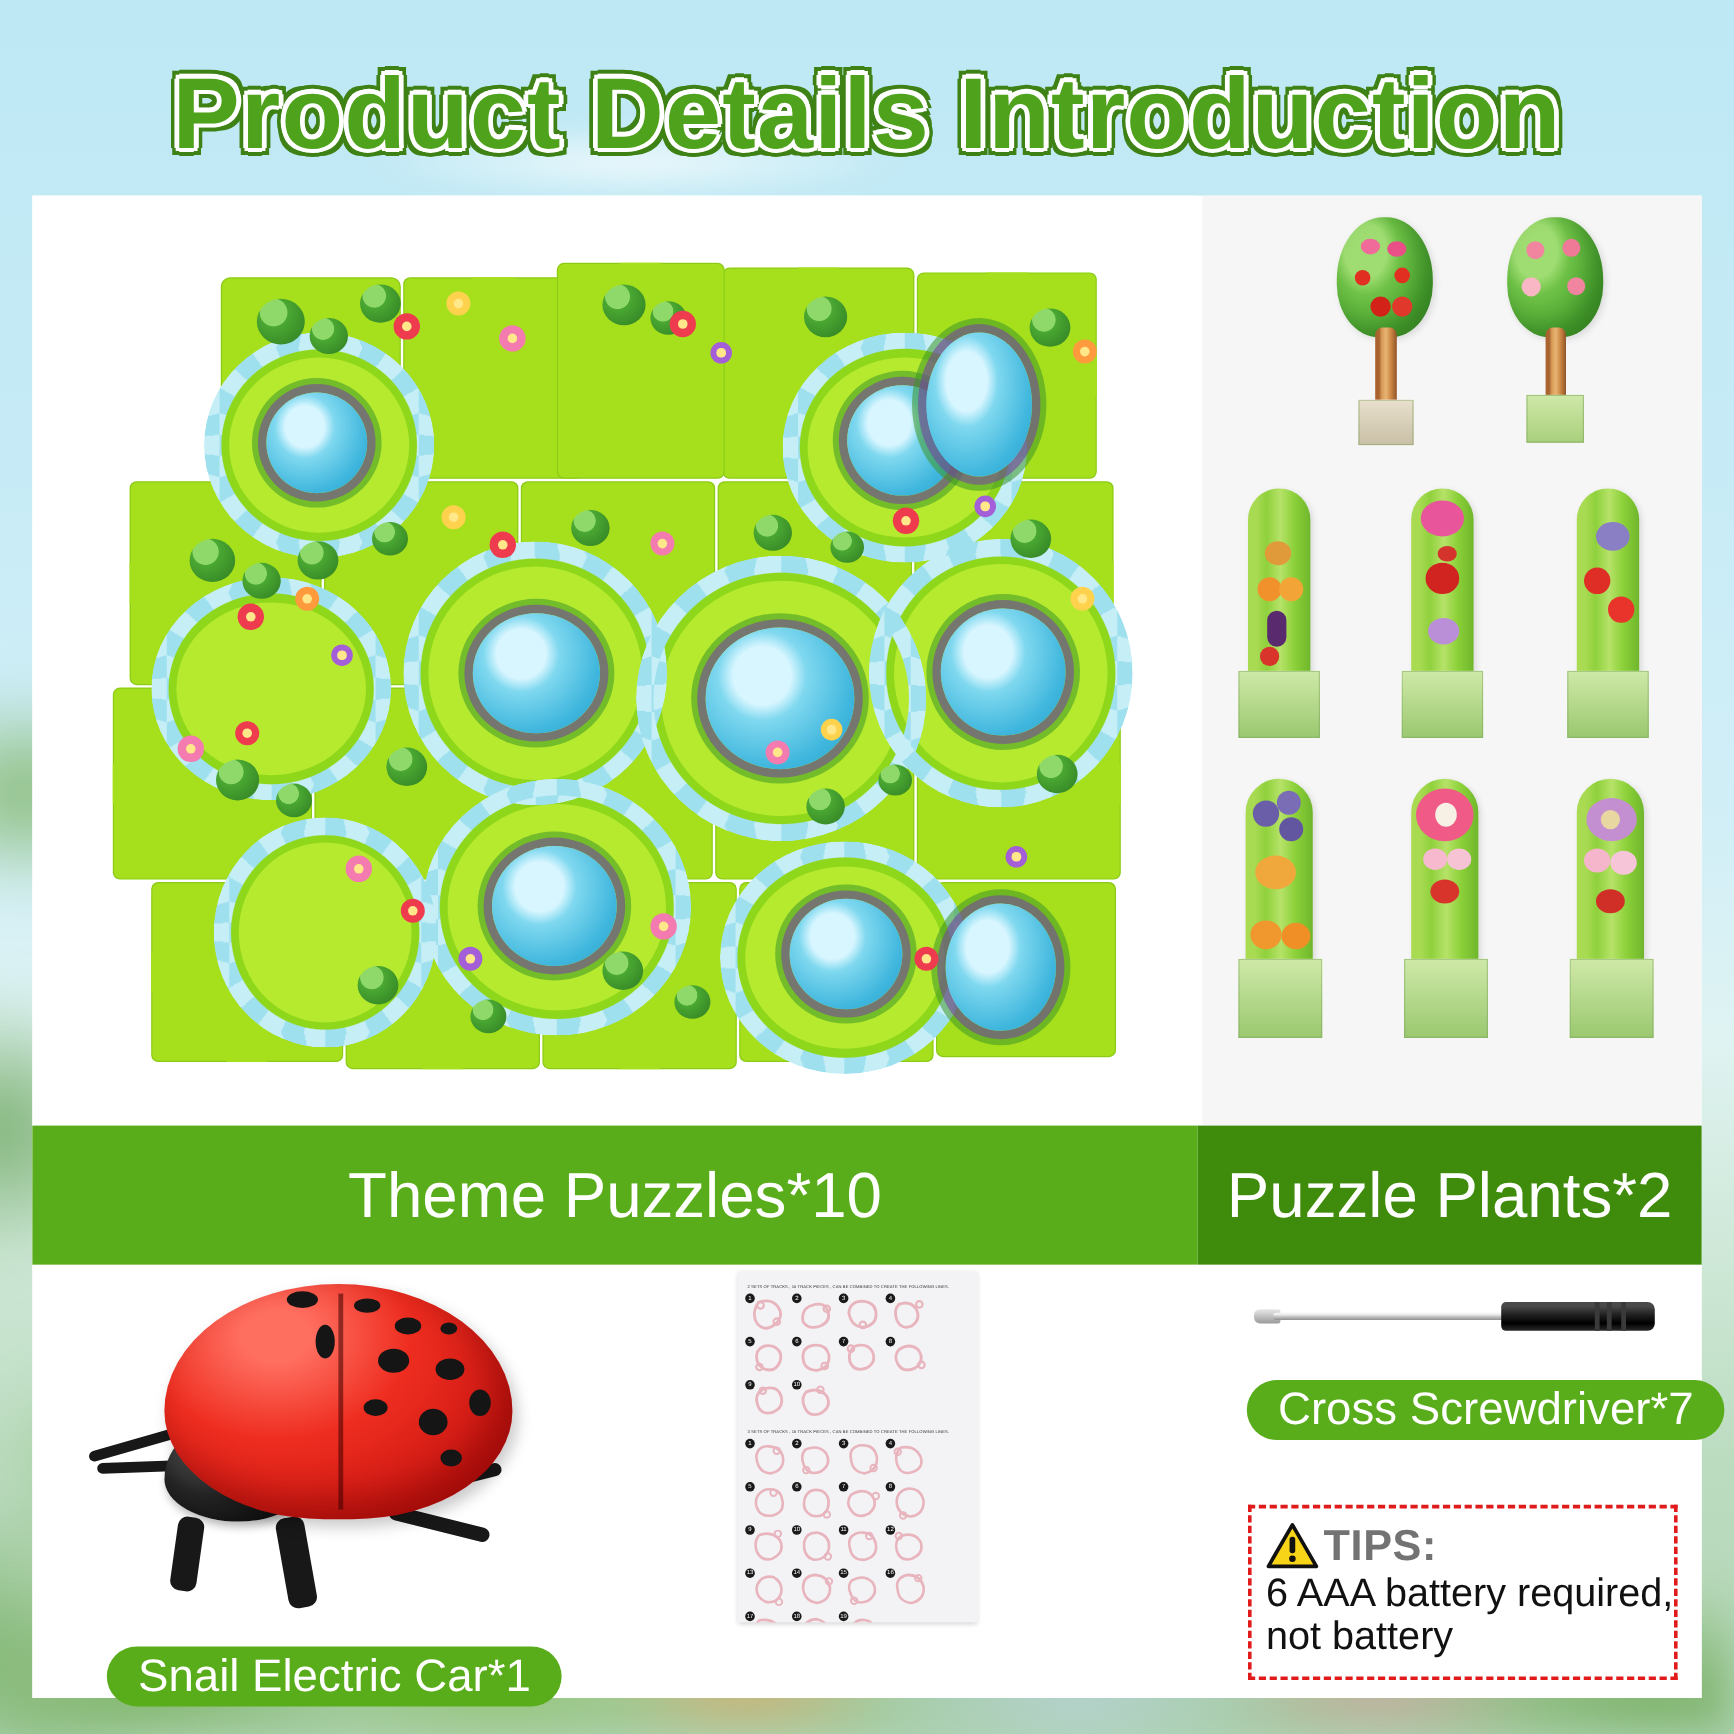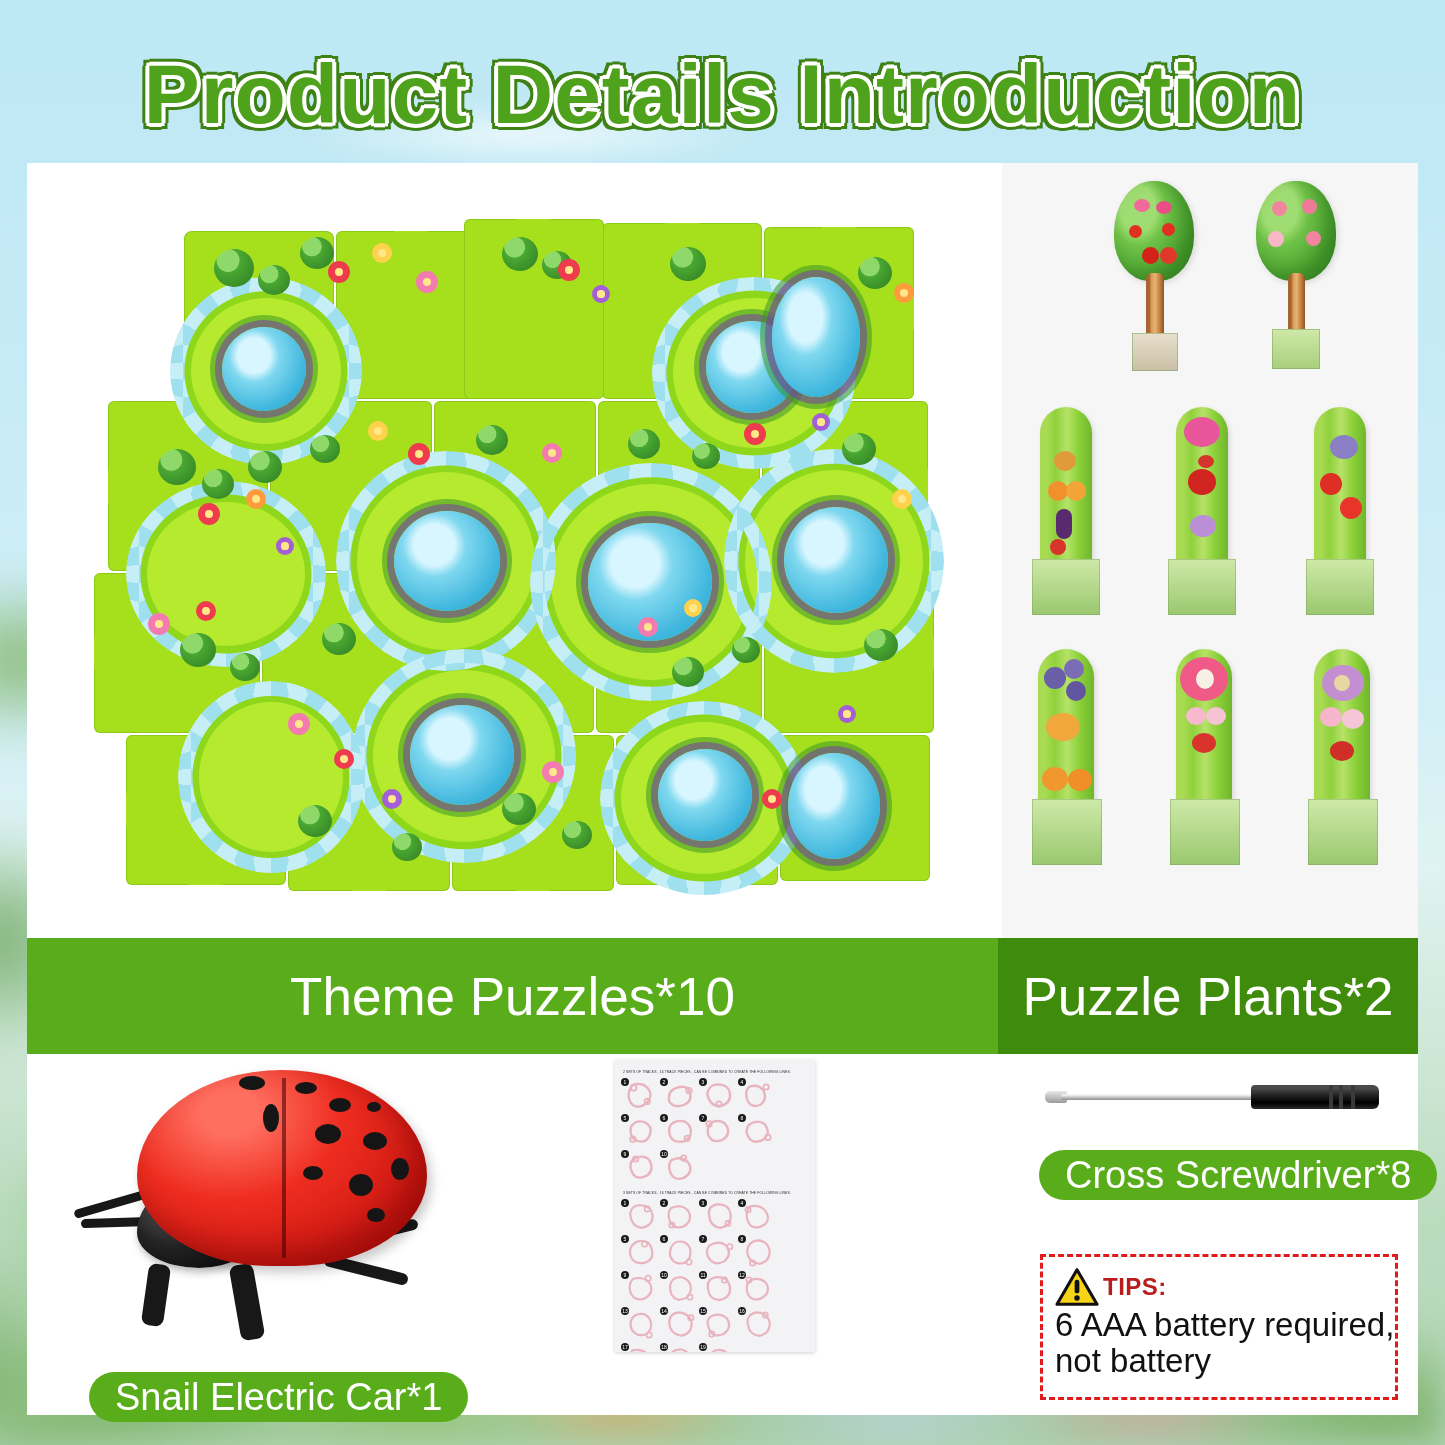--- a/index.html
+++ b/index.html
@@ -218,21 +218,21 @@
     font-size:38px; white-space:nowrap; padding:0 26px;
   }
 
   
   #tips {
     position:absolute; left:1013px; top:200px; width:358px; height:146px;
     border:3px dashed #e11b1b; background:#fff; padding:10px 12px 0 12px;
   }
   #tips-head { display:flex; align-items:center; gap:4px; }
   #warn-icon { width:44px; height:40px; flex:none; }
-  #tips-label { color:#b91c1c; font-size:24px; font-weight:bold; letter-spacing:.5px; }
+  #tips-label { color:#737373; font-size:36px; font-weight:bold; letter-spacing:.5px; }
   .tips-line { color:#111; font-size:33px; line-height:1.08; white-space:nowrap; }
 </style>
 </head>
 <body>
 
 <div id="bg">
   <div id="bg-cloud"></div>
   <div id="bg-blur-left"></div>
   <div id="bg-blur-bottom"></div>
 </div>
@@ -650,21 +650,21 @@
     </div>
 
     <div id="screwdriver">
       <div class="sd-tip"></div>
       <div class="sd-shaft"></div>
       <div class="sd-handle"></div>
       <div class="sd-ring" style="left:290px;"></div>
       <div class="sd-ring" style="left:300px;"></div>
       <div class="sd-ring" style="left:312px;"></div>
     </div>
-    <div class="pill" style="left:1012px; top:96px; height:50px;">Cross Screwdriver*8</div>
+    <div class="pill" style="left:1012px; top:96px; height:50px;">Cross Screwdriver*7</div>
 
     <div id="tips">
       <div id="tips-head">
         <svg id="warn-icon" viewBox="0 0 48 44">
           <path d="M24 3 L46 41 L2 41 Z" fill="#f7d417" stroke="#111" stroke-width="3.4" stroke-linejoin="round"></path>
           <rect x="21.4" y="14" width="5.2" height="15" rx="2.4" fill="#111"></rect>
           <circle cx="24" cy="34" r="3" fill="#111"></circle>
         </svg>
         <span id="tips-label">TIPS:</span>
       </div>

